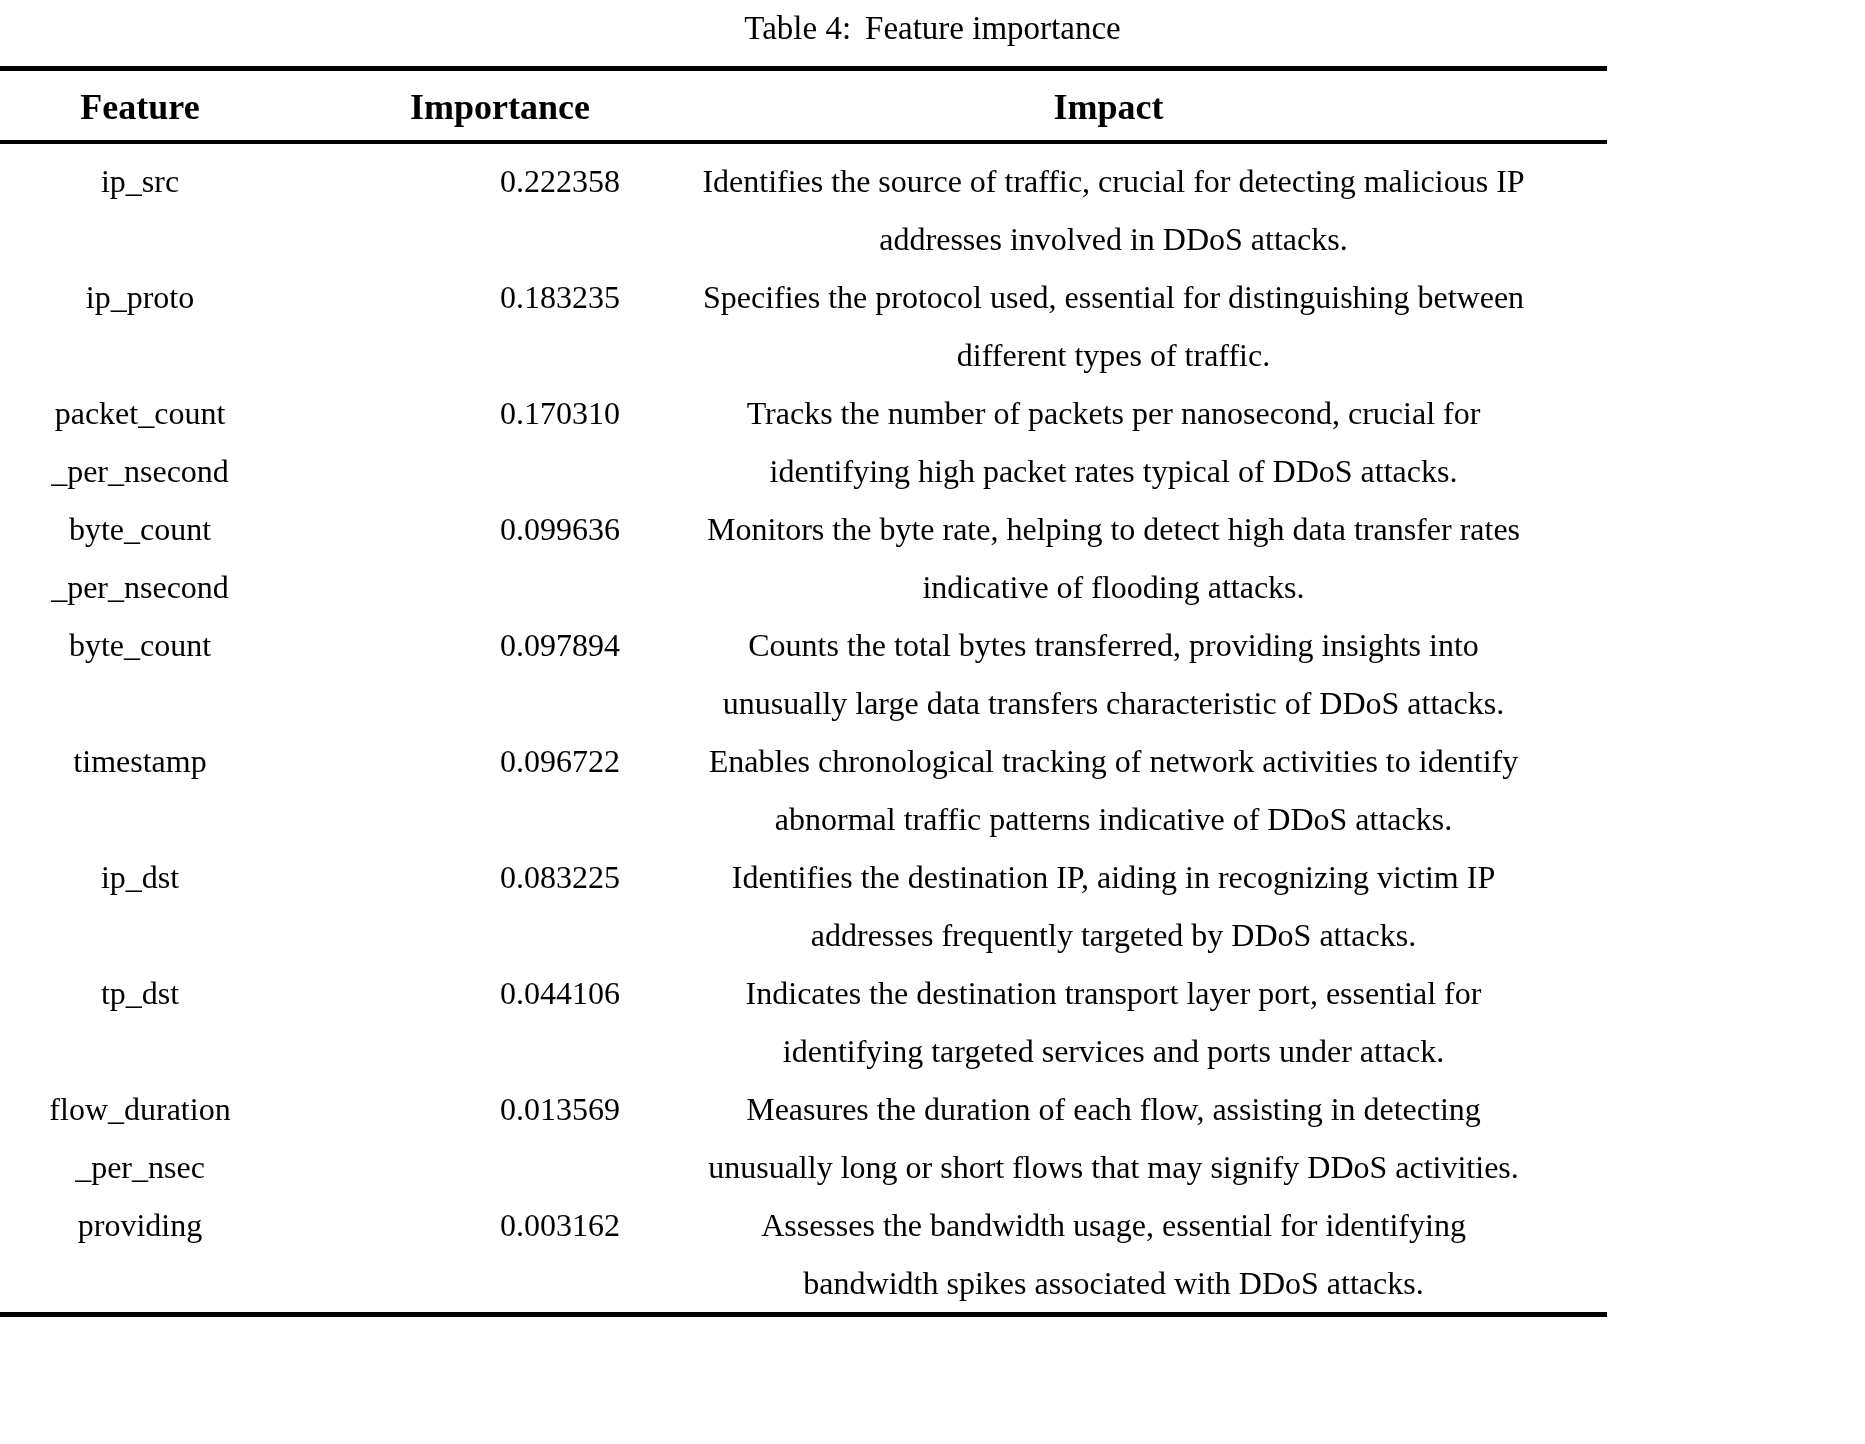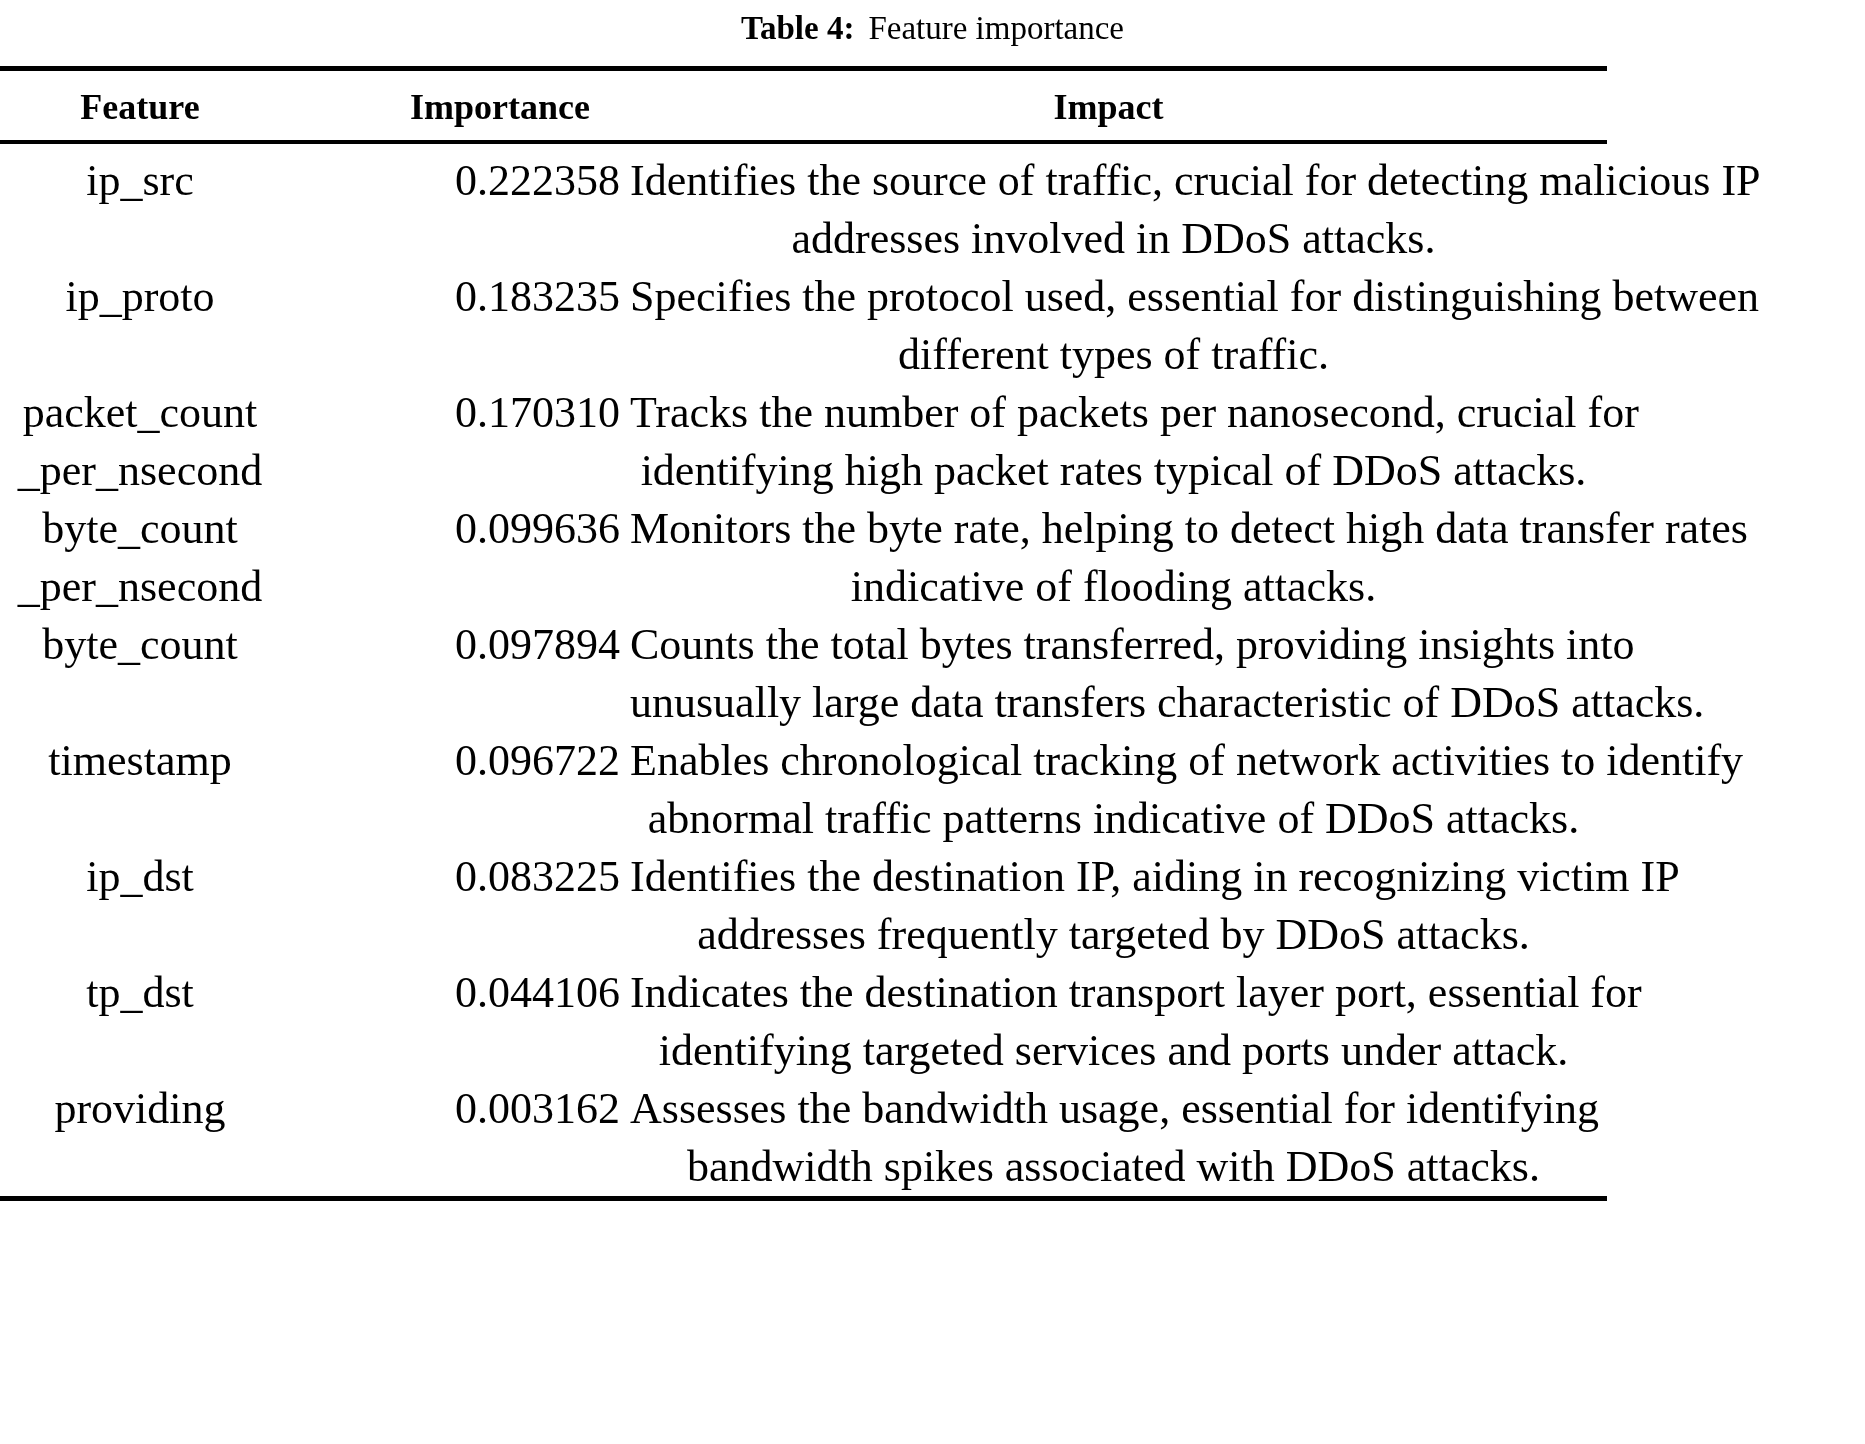--- a/index.html
+++ b/index.html
@@ -15,21 +15,21 @@
 
   
   .caption {
     padding-top: 6px;
     height: 66px;
     text-align: center;
     font-size: 33px;
     line-height: 44px;
     white-space: nowrap;
   }
-  .caption .cap-label { font-weight: bold; margin-right: 14px; }
+  .caption .cap-label { font-weight: normal; margin-right: 14px; }
 
   
   table.ftable {
     width: 1607px;
     border-collapse: collapse;
     table-layout: fixed;
     border-top: 5px solid #000;
     border-bottom: 5px solid #000;
   }
   col.c1 { width: 280px; }
@@ -43,21 +43,21 @@
     line-height: 58px;
     padding: 7px 0 4px 0;
     text-align: center;
     vertical-align: middle;
   }
   th.h-importance { padding-left: 100px; }
   th.h-impact { padding-right: 10px; }
 
   td {
     vertical-align: top;
-    font-size: 44px;
+    font-size: 32px;
     line-height: 58px;
     text-align: center;
     padding: 0;
   }
   tbody tr:first-child td { padding-top: 8px; }
   td.c-importance { padding-left: 100px; text-align: right; }
   td.c-impact { padding-left: 10px; padding-right: 10px; text-align: center; }
   .ln { white-space: nowrap; }
 </style>
 </head>
@@ -176,20 +176,33 @@
           <td class="c-importance">
             <div class="ln">0.044106</div>
           </td>
           <td class="c-impact">
             <div class="ln">Indicates the destination transport layer port, essential for</div>
             <div class="ln">identifying targeted services and ports under attack.</div>
           </td>
         </tr>
         <tr>
           <td class="c-feature">
+            <div class="ln">flow_duration</div>
+            <div class="ln">_per_nsec</div>
+          </td>
+          <td class="c-importance">
+            <div class="ln">0.013569</div>
+          </td>
+          <td class="c-impact">
+            <div class="ln">Measures the duration of each flow, assisting in detecting</div>
+            <div class="ln">unusually long or short flows that may signify DDoS activities.</div>
+          </td>
+        </tr>
+        <tr>
+          <td class="c-feature">
             <div class="ln">providing</div>
           </td>
           <td class="c-importance">
             <div class="ln">0.003162</div>
           </td>
           <td class="c-impact">
             <div class="ln">Assesses the bandwidth usage, essential for identifying</div>
             <div class="ln">bandwidth spikes associated with DDoS attacks.</div>
           </td>
         </tr>

